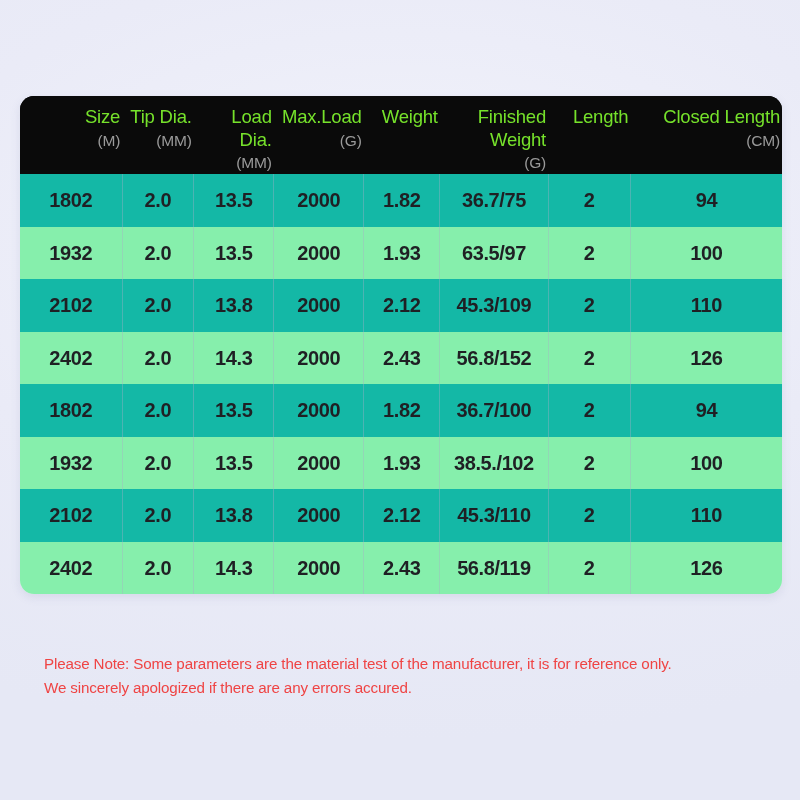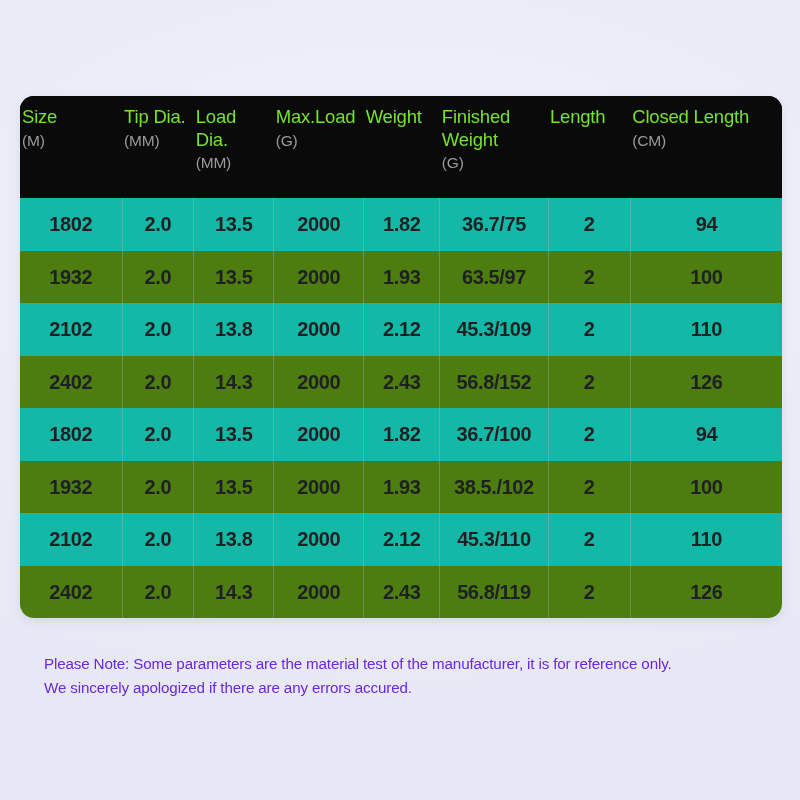--- a/index.html
+++ b/index.html
@@ -35,23 +35,23 @@
     table-layout: fixed;
   }
 
   
   thead tr.head-row {
     background: #060606;
   }
 
   thead th {
     background: #0a0a0a;
-    padding: 10px 2px 24px 2px;
+    padding: 10px 2px 0 2px;
     vertical-align: top;
-    text-align: left;
+    text-align: right;
     border: none;
   }
 
   .h-main {
     display: block;
     color: #76e22b;
     font-size: 18.5px;
     font-weight: 400;
     line-height: 1.22;
     letter-spacing: -0.2px;
@@ -79,31 +79,31 @@
     height: 52.5px;
     padding: 0 2px;
     letter-spacing: -0.4px;
     border-right: 1px solid rgba(168,174,200,0.38);
     font-stretch: condensed;
   }
 
   tbody td:last-child { border-right: none; }
 
   tbody tr.row-odd  td { background: #14b8a6; }
-  tbody tr.row-even td { background: #4d7c0f; }
+  tbody tr.row-even td { background: #86efac; }
 
   tbody tr:last-child td { border-bottom: none; }
 
   
   .note {
     position: absolute;
     left: 44px;
     top: 652px;
     width: 730px;
-    color: #6d28d9;
+    color: #ef4444;
     font-size: 15.2px;
     line-height: 1.58;
     letter-spacing: -0.15px;
   }
   .note-line { display: block; }
 </style>
 </head>
 <body>
 
 <div class="spec-card">

